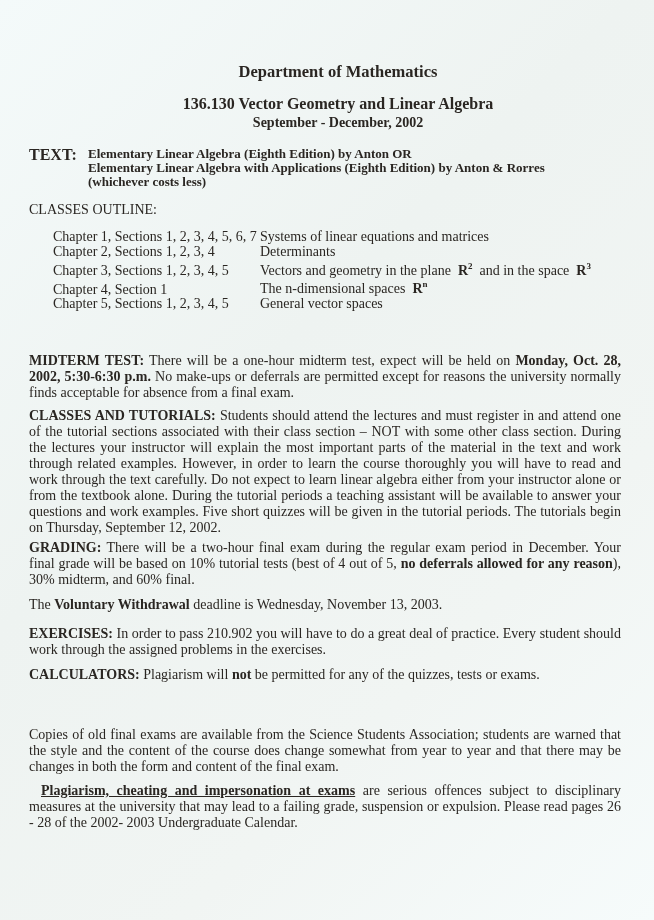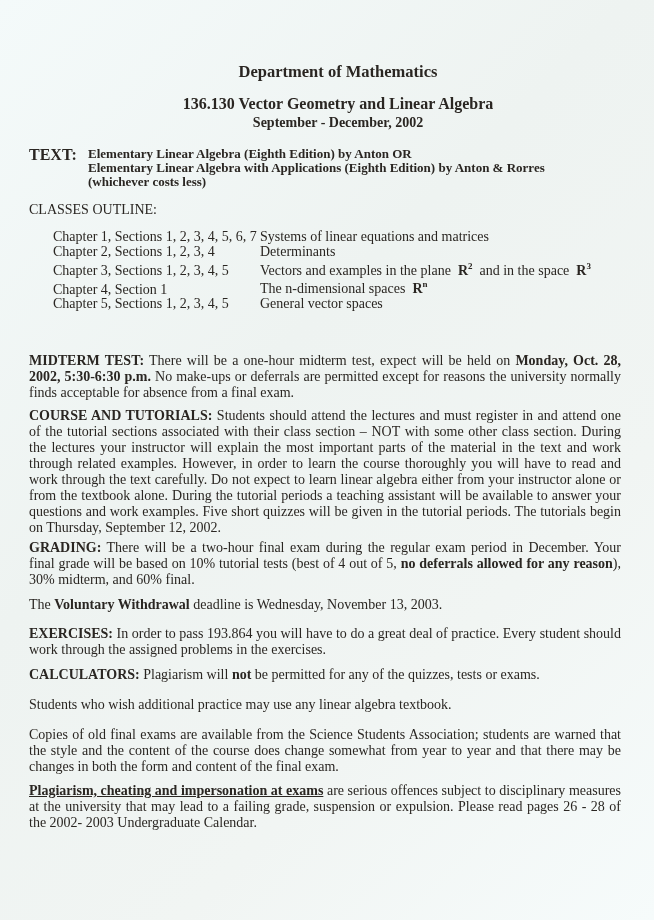--- a/index.html
+++ b/index.html
@@ -21,21 +21,21 @@
   .text-label { left:29px; top:146px; font-size:16px; font-weight:bold; }
   .text-line { left:88px; font-size:13px; font-weight:bold; }
 
   .outline-h { left:29px; top:202px; font-size:14px; }
 
   .ch { left:53px; font-size:14px; }
   .topic { left:260px; font-size:14px;text-align:right; }
   sup { font-size:9px; vertical-align: 6px; line-height:0; }
 
   .para { position:absolute; left:29px; width:592px; font-size:14px; line-height:16px; text-align:justify; }
-  .u { text-decoration: underline; font-weight:bold; }
+  .u { text-decoration: underline; font-weight:bold;margin-left:12px; }
 </style>
 </head>
 <body>
 
 <div class="page">
 
   <div class="abs center h1">Department of Mathematics</div>
   <div class="abs center h2">136.130  Vector Geometry and Linear Algebra</div>
   <div class="abs center h3">September - December, 2002</div>
 
@@ -48,21 +48,21 @@
 
   <div>
     <div class="abs ch" style="top:229px">Chapter 1, Sections 1, 2, 3, 4, 5, 6, 7</div>
     <div class="abs topic" style="top:229px">Systems of linear equations and matrices</div>
 
     <div class="abs ch" style="top:244px">Chapter 2, Sections 1, 2, 3, 4</div>
     <div class="abs topic" style="top:244px">Determinants</div>
 
     <div class="abs ch" style="top:263px">Chapter 3, Sections 1, 2, 3, 4, 5</div>
     <div class="abs topic" style="top:263px">
-      <span>Vectors and examples in the plane</span>&nbsp;
+      <span>Vectors and geometry in the plane</span>&nbsp;
       <b>R</b><sup class="b">2</sup>&nbsp;
       <span>and in the space</span>&nbsp;
       <b>R</b><sup class="b">3</sup>
     </div>
 
     <div class="abs ch" style="top:282px">Chapter 4, Section 1</div>
     <div class="abs topic" style="top:281px">
       <span>The n-dimensional spaces</span>&nbsp;
       <b>R</b><sup class="b">n</sup>
     </div>
@@ -72,51 +72,48 @@
   </div>
 
   <div class="para" style="top:353px">
     <b>MIDTERM TEST:</b>
     <span>There will be a one-hour midterm test, expect will be held on</span>
     <b>Monday, Oct. 28, 2002, 5:30-6:30 p.m.</b>
     <span>No make-ups or deferrals are permitted except for reasons the university normally finds acceptable for absence from a final exam.</span>
   </div>
 
   <div class="para" style="top:408px">
-    <b>COURSE AND TUTORIALS:</b>
+    <b>CLASSES AND TUTORIALS:</b>
     <span>Students should attend the lectures and must register in and attend one of the tutorial sections associated with their class section – NOT with some other class section. During the lectures your instructor will explain the most important parts of the material in the text and work through related examples.  However, in order to learn the course thoroughly you will have to read and work through the text carefully.  Do not expect to learn linear algebra either from your instructor alone or from the textbook alone.  During the tutorial periods a teaching assistant will be available to answer your questions and work examples.  Five short quizzes will be given in the tutorial periods.  The tutorials begin on Thursday, September 12, 2002.</span>
   </div>
 
   <div class="para" style="top:540px">
     <b>GRADING:</b>
     <span>There will be a two-hour final exam during the regular exam period in December.  Your final grade will be based on 10% tutorial tests (best of 4 out of 5,</span>
     <b>no deferrals allowed for any reason</b><span>), 30% midterm, and 60% final.</span>
   </div>
 
   <div class="para" style="top:597px">
     <span>The</span>
     <b>Voluntary Withdrawal</b>
     <span>deadline is Wednesday, November 13, 2003.</span>
   </div>
 
   <div class="para" style="top:626px">
     <b>EXERCISES:</b>
-    <span>In order to pass 193.864 you will have to do a great deal of practice.  Every student should work through the assigned problems in the exercises.</span>
+    <span>In order to pass 210.902 you will have to do a great deal of practice.  Every student should work through the assigned problems in the exercises.</span>
   </div>
 
   <div class="para" style="top:667px">
     <b>CALCULATORS:</b>
     <span>Plagiarism will</span>
     <b>not</b>
     <span>be permitted for any of the quizzes, tests or exams.</span>
   </div>
 
-  <div class="para" style="top:697px">
-    <span>Students who wish additional practice may use any linear algebra textbook.</span>
-  </div>
 
   <div class="para" style="top:727px">
     <span>Copies of old final exams are available from the Science Students Association; students are warned that the style and the content of the course does change somewhat from year to year and that there may be changes in both the form and content of the final exam.</span>
   </div>
 
   <div class="para" style="top:783px">
     <span class="u">Plagiarism, cheating and impersonation at exams</span>
     <span>are serious offences subject to disciplinary measures at the university that may lead to a failing grade, suspension or expulsion.  Please read pages 26 - 28 of the 2002- 2003 Undergraduate Calendar.</span>
   </div>
 

